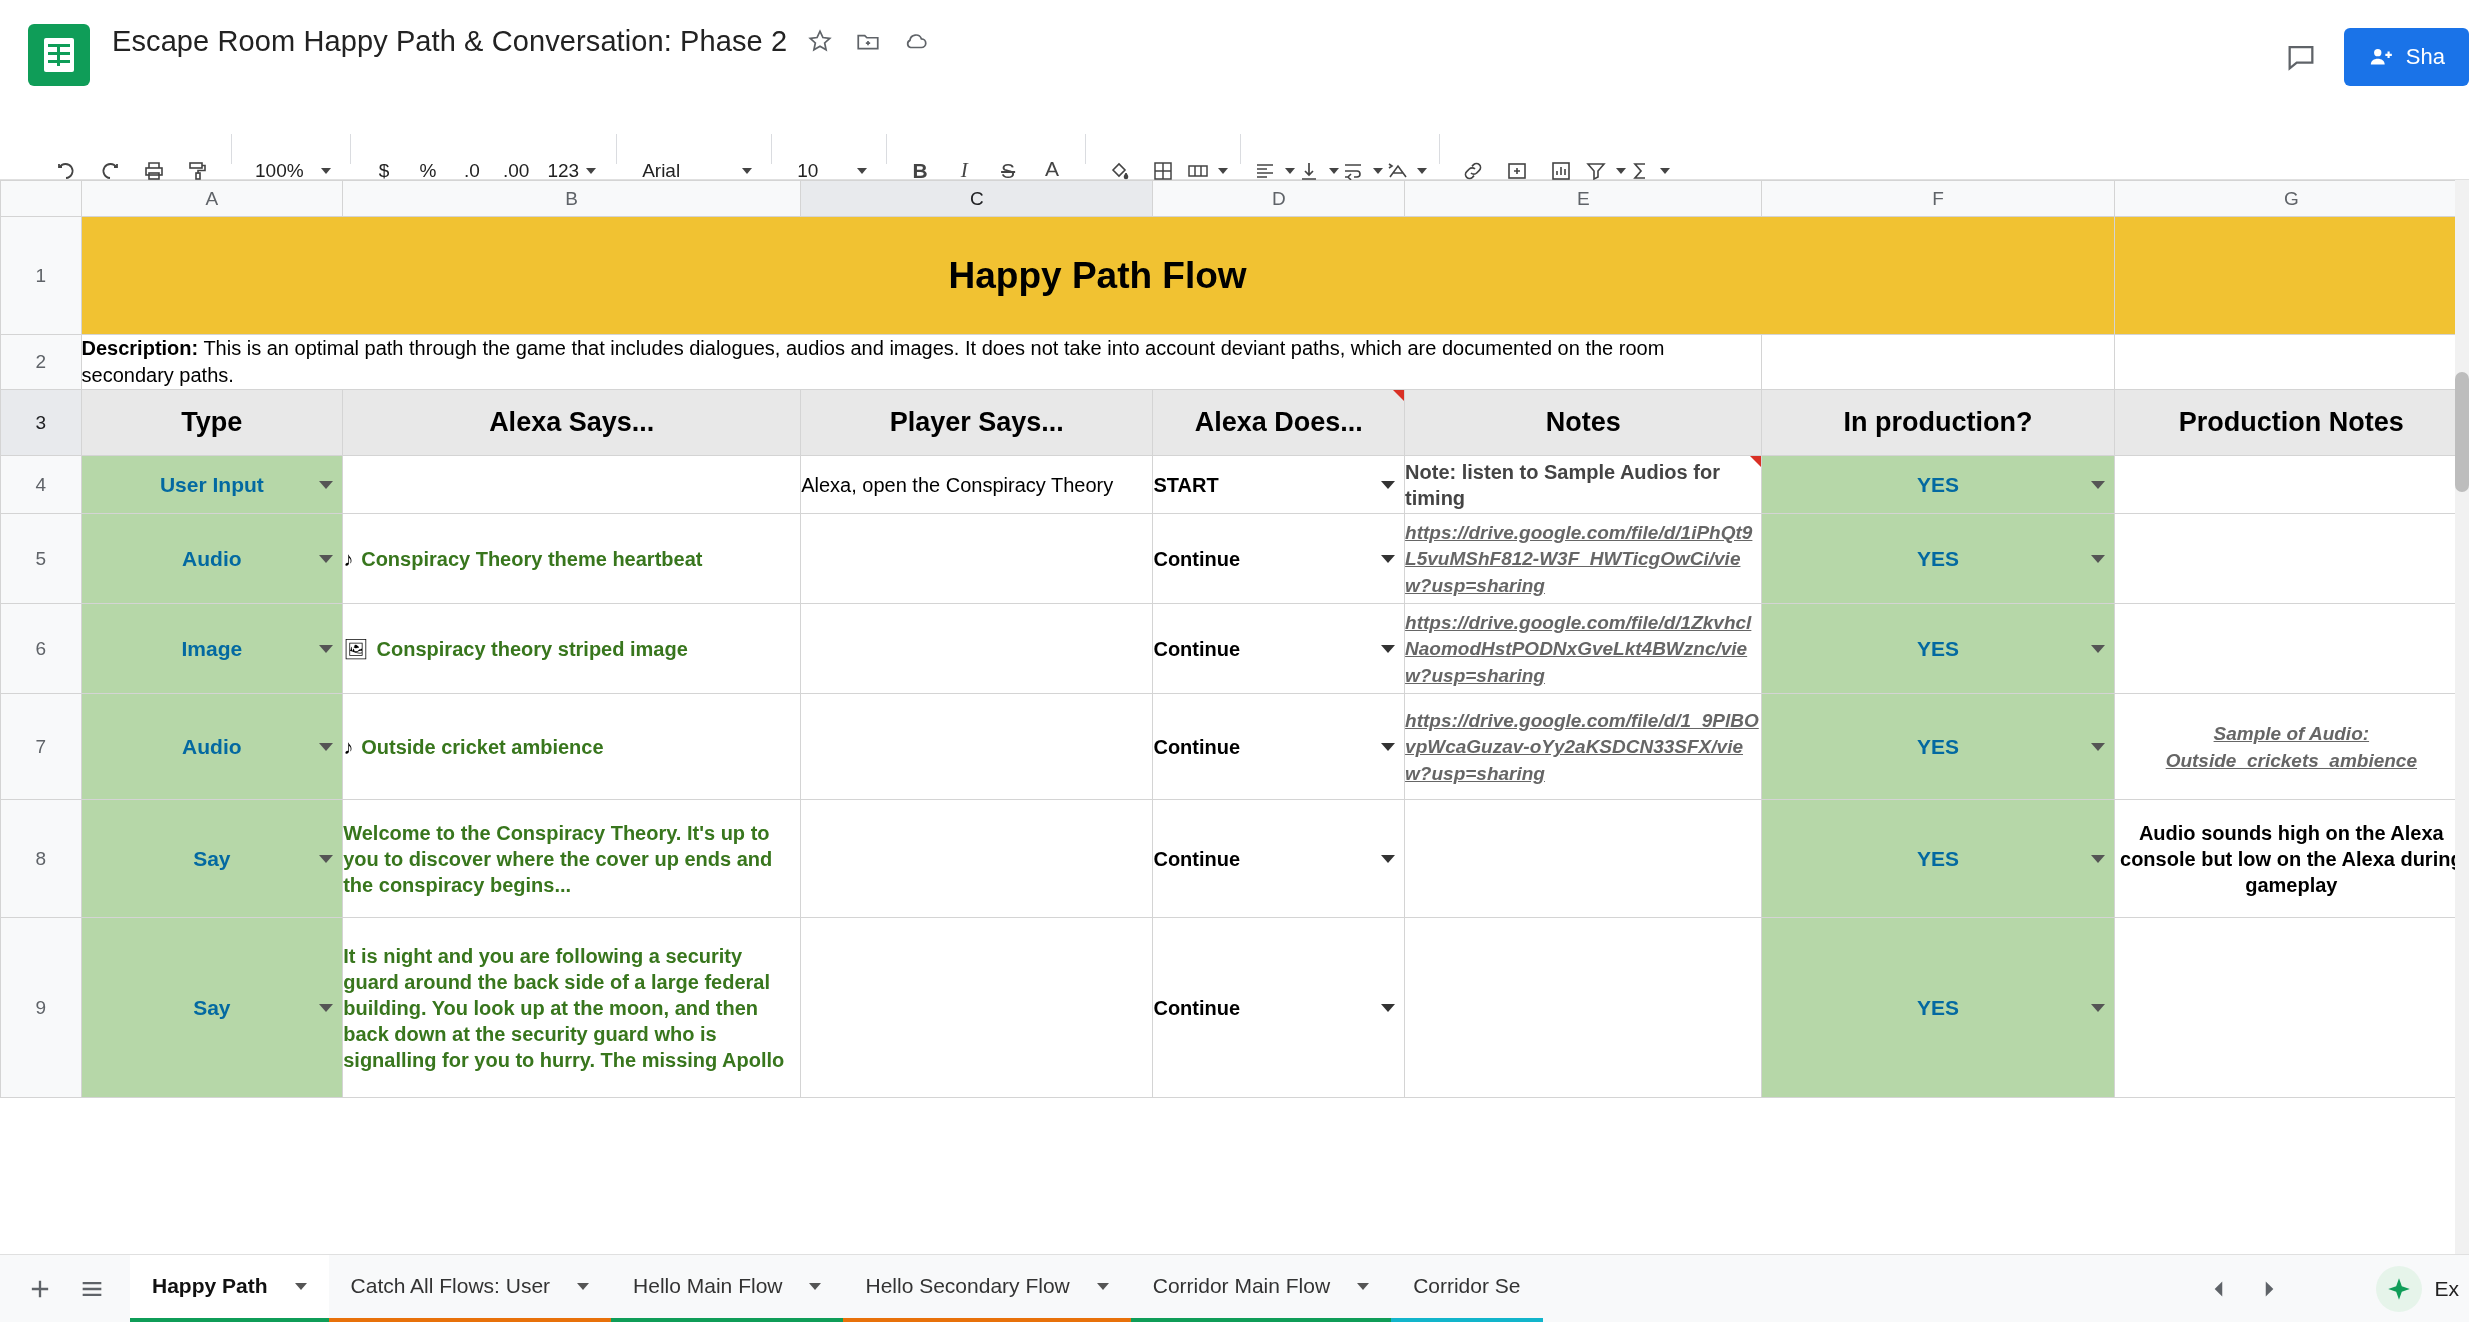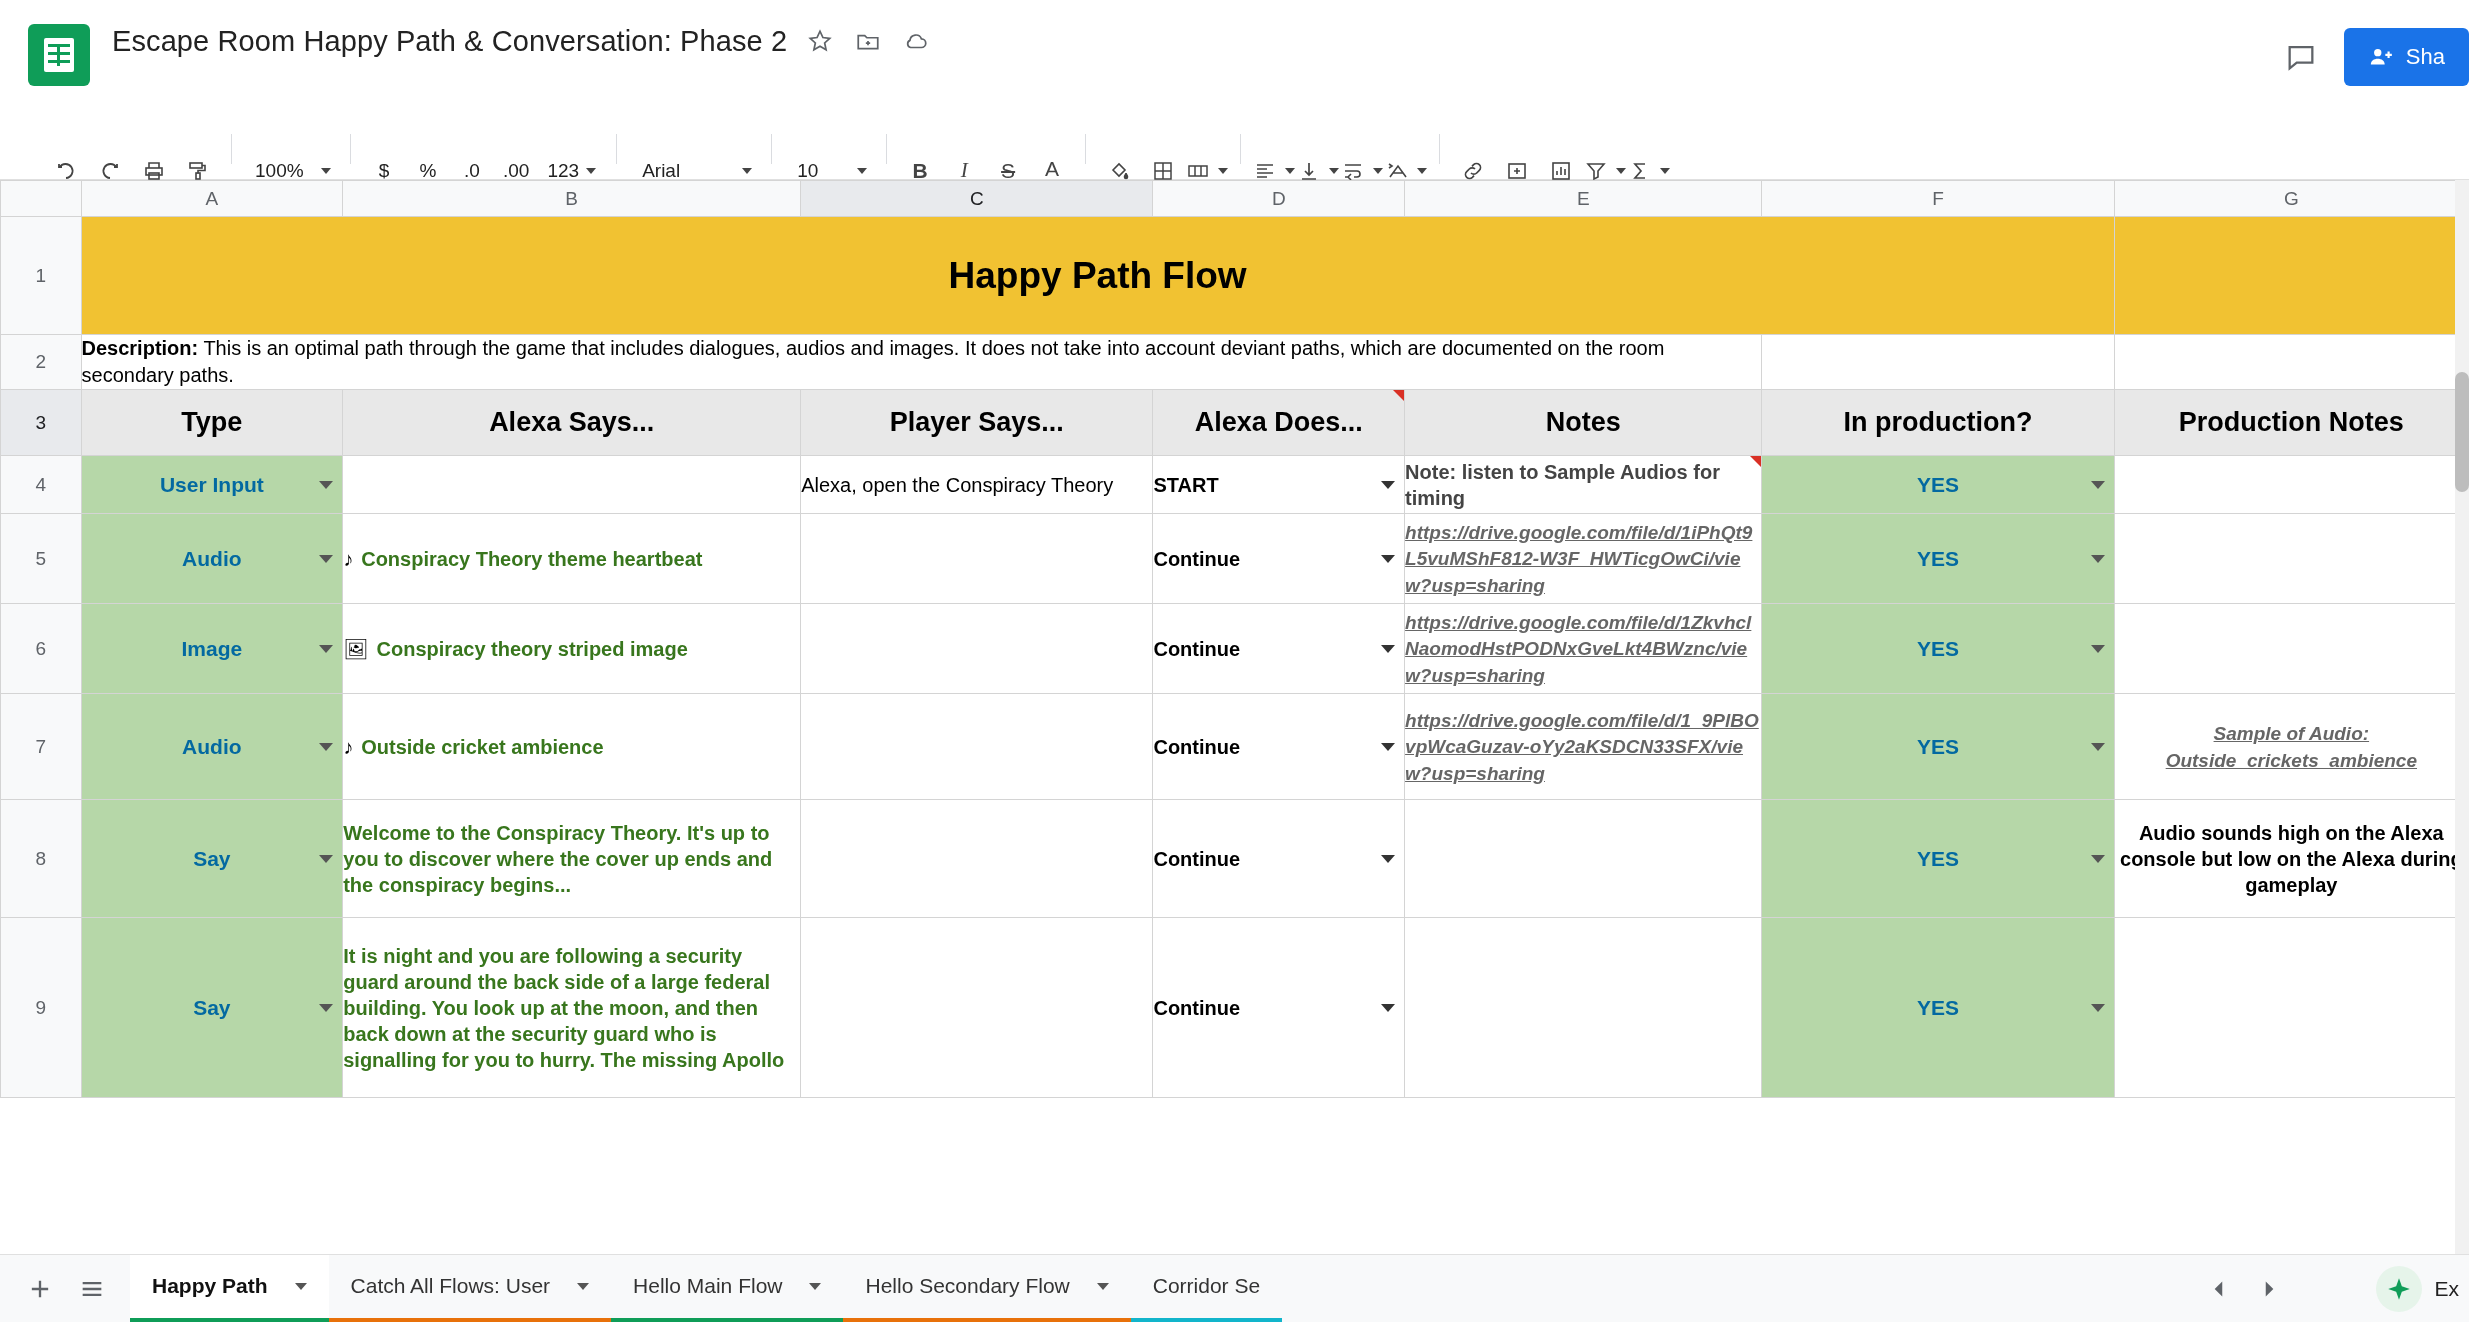--- a/index.html
+++ b/index.html
@@ -538,20 +538,24 @@
           <span class="tcaret"></span>
       </div>
       <div class="tab tab-u-green">
         <span>Hello Main Flow</span>
           <span class="tcaret"></span>
       </div>
       <div class="tab tab-u-orange">
         <span>Hello Secondary Flow</span>
           <span class="tcaret"></span>
       </div>
+      <div class="tab tab-u-green">
+        <span>Corridor Main Flow</span>
+          <span class="tcaret"></span>
+      </div>
       <div class="tab tab-u-teal">
         <span>Corridor Se</span>
       </div>
     </div>
     <div class="sheet-nav">
       <div class="navbtn">
         <svg viewBox="0 0 24 24" width="26" height="26" fill="currentColor">
             <path d="M15 5l-7 7 7 7z"></path>
           </svg>
       </div>

